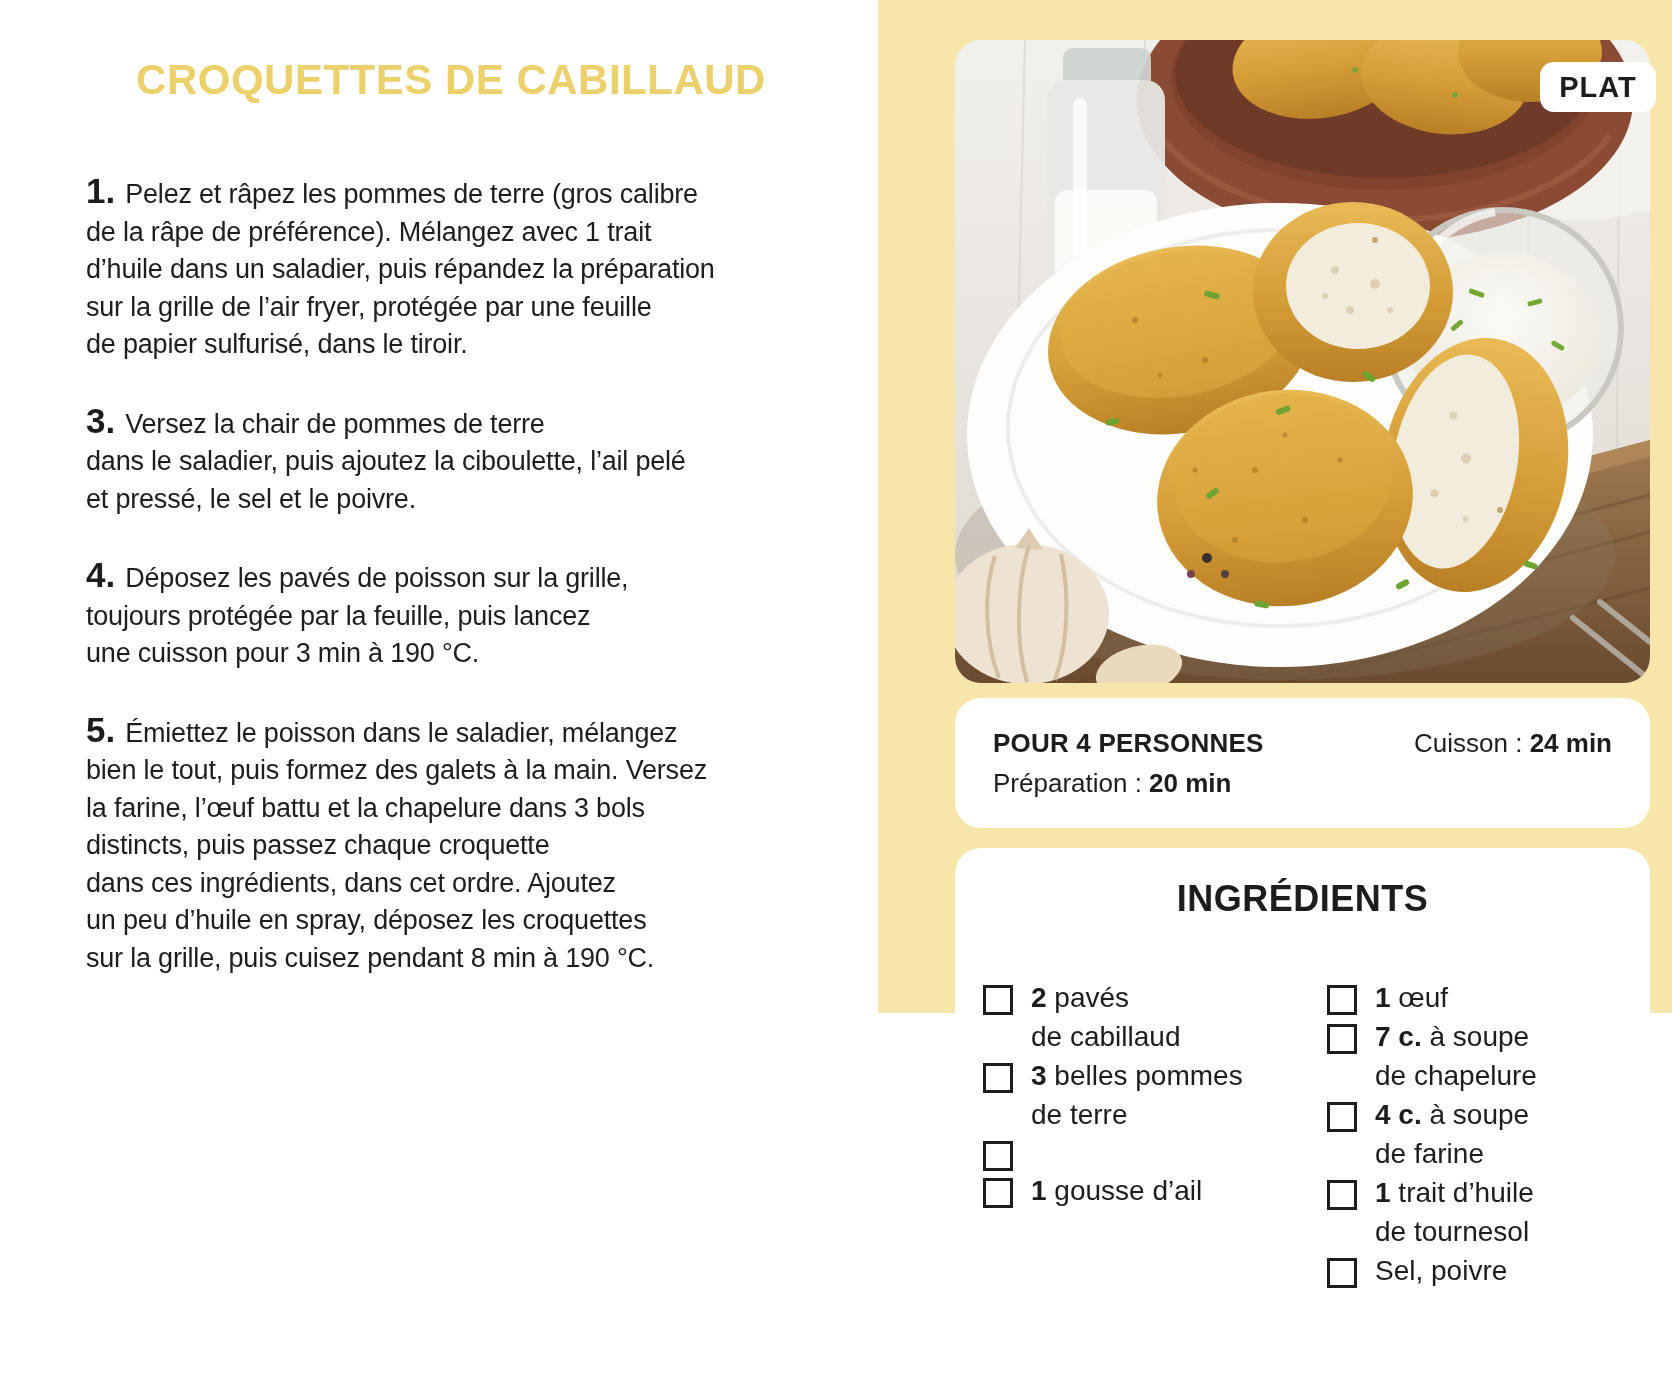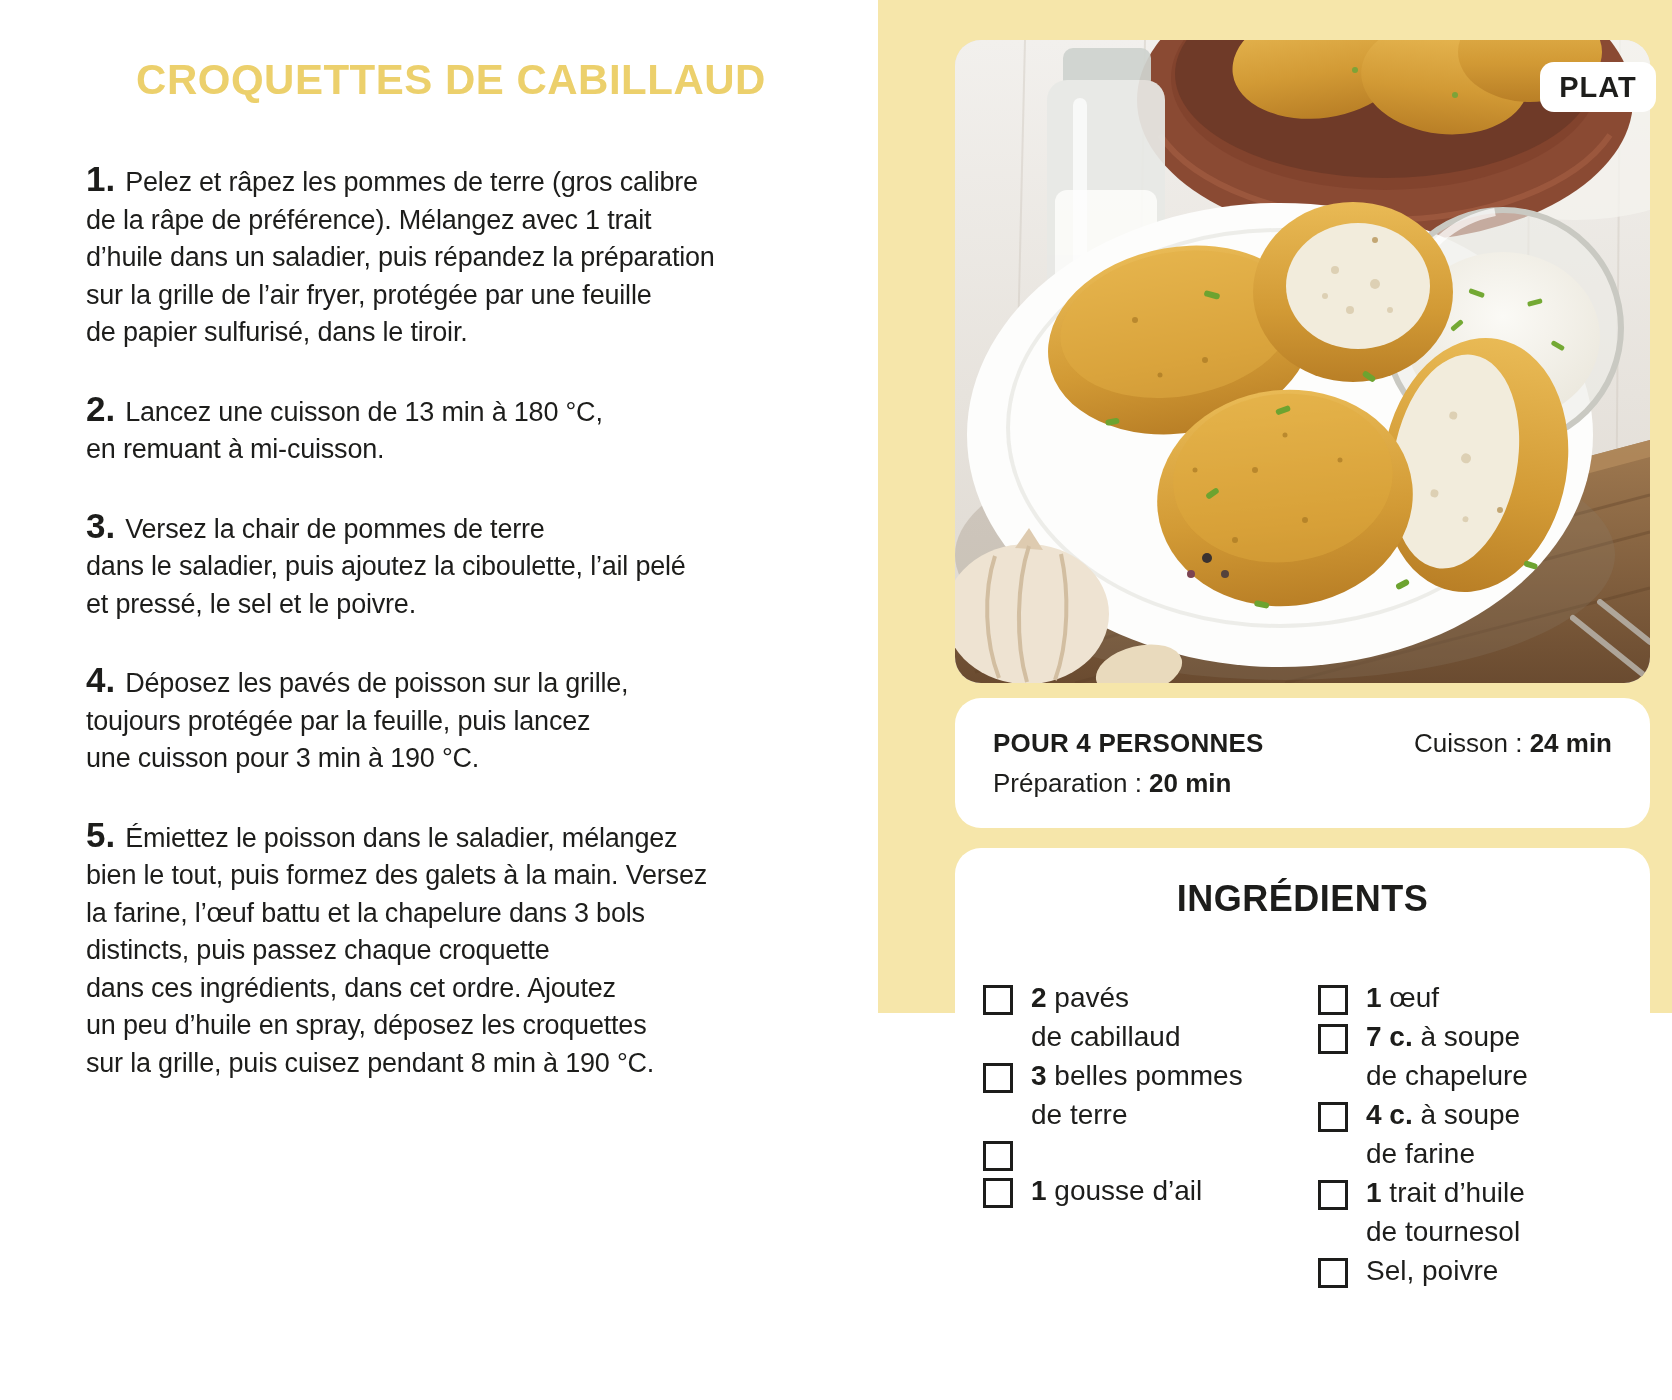--- a/index.html
+++ b/index.html
@@ -7,21 +7,21 @@
     width:1672px;height:1400px;position:relative;background:#ffffff;
     font-family:"Liberation Sans",sans-serif;color:#1d1d1b;overflow:hidden;
     -webkit-font-smoothing:antialiased;
   }
   
   .left-page{position:absolute;left:0;top:0;width:878px;height:1400px;background:#ffffff;}
   .title-block{text-align:center;padding-top:56px;margin-left:24px;}
   .title-1{margin:0;font-size:42px;font-weight:800;letter-spacing:.5px;color:#ecd06c;}
   .title-2{margin:8px 0 0;font-size:33px;font-weight:400;letter-spacing:1.5px;color:#1d1d1b;}
   .steps{padding:52px 40px 0 86px;}
-  .step{margin:4px 0 38px;font-size:27px;line-height:37.5px;letter-spacing:-.2px;}
+  .step{margin:16px 0 38px;font-size:27px;line-height:37.5px;letter-spacing:-.2px;}
   .step-num{font-weight:800;font-size:35px;margin-right:10px;letter-spacing:0;}
   .step-text{white-space:pre-line;}
   
   .right-panel{position:absolute;left:878px;top:0;width:794px;height:1013px;background:#f6e6aa;}
   .photo{position:absolute;left:77px;top:40px;width:695px;height:643px;border-radius:26px;overflow:hidden;background:#e6e2dc;}
   .photo svg{display:block;width:100%;height:100%;}
   .badge{
     position:absolute;top:62px;left:662px;width:116px;height:50px;background:#ffffff;border-radius:14px;
     display:flex;align-items:center;justify-content:center;font-weight:800;font-size:29px;letter-spacing:1px;color:#1d1d1b;
   }
@@ -31,43 +31,41 @@
   }
   .servings{font-weight:800;letter-spacing:.2px;}
   .prep{margin-top:9px;}
   .info-box b{font-weight:800;}
   .info-right{white-space:nowrap;}
   .ingredients-box{
     position:absolute;left:77px;top:848px;width:695px;height:520px;background:#ffffff;border-radius:26px;
     box-sizing:border-box;padding:30px 28px 0 28px;
   }
   .ing-title{margin:0 0 58px;text-align:center;font-size:36px;font-weight:800;letter-spacing:.5px;}
-  .ing-cols{display:flex;}
+  .ing-cols{display:flex;gap:9px;}
   .ing-col{list-style:none;margin:0;padding:0;}
   .ing-col.c1{width:335px;}
   .ing-item{display:flex;font-size:28px;line-height:39px;}
   .cb{flex:0 0 auto;width:24px;height:24px;border:3px solid #1d1d1b;margin:7px 18px 0 0;background:#fff;}
   .ing-text{white-space:pre-line;}
   .ing-text b{font-weight:800;}
 </style>
 </head>
 <body>
 
 <div class="left-page">
   <header class="title-block">
     <h1 class="title-1">CROQUETTES DE CABILLAUD</h1>
   </header>
   <div class="steps">
     <p class="step"><span class="step-num">1.</span><span class="step-text">Pelez et râpez les pommes de terre (gros calibre
 de la râpe de préférence). Mélangez avec 1 trait
 d’huile dans un saladier, puis répandez la préparation
 sur la grille de l’air fryer, protégée par une feuille
 de papier sulfurisé, dans le tiroir.</span></p>
-    <p class="step"><span class="step-num">2.</span><span class="step-text">Lancez une cuisson de 13 min à 180 °C,
-en remuant à mi-cuisson.</span></p>
     <p class="step"><span class="step-num">3.</span><span class="step-text">Versez la chair de pommes de terre
 dans le saladier, puis ajoutez la ciboulette, l’ail pelé
 et pressé, le sel et le poivre.</span></p>
     <p class="step"><span class="step-num">4.</span><span class="step-text">Déposez les pavés de poisson sur la grille,
 toujours protégée par la feuille, puis lancez
 une cuisson pour 3 min à 190 °C.</span></p>
     <p class="step"><span class="step-num">5.</span><span class="step-text">Émiettez le poisson dans le saladier, mélangez
 bien le tout, puis formez des galets à la main. Versez
 la farine, l’œuf battu et la chapelure dans 3 bols
 distincts, puis passez chaque croquette

